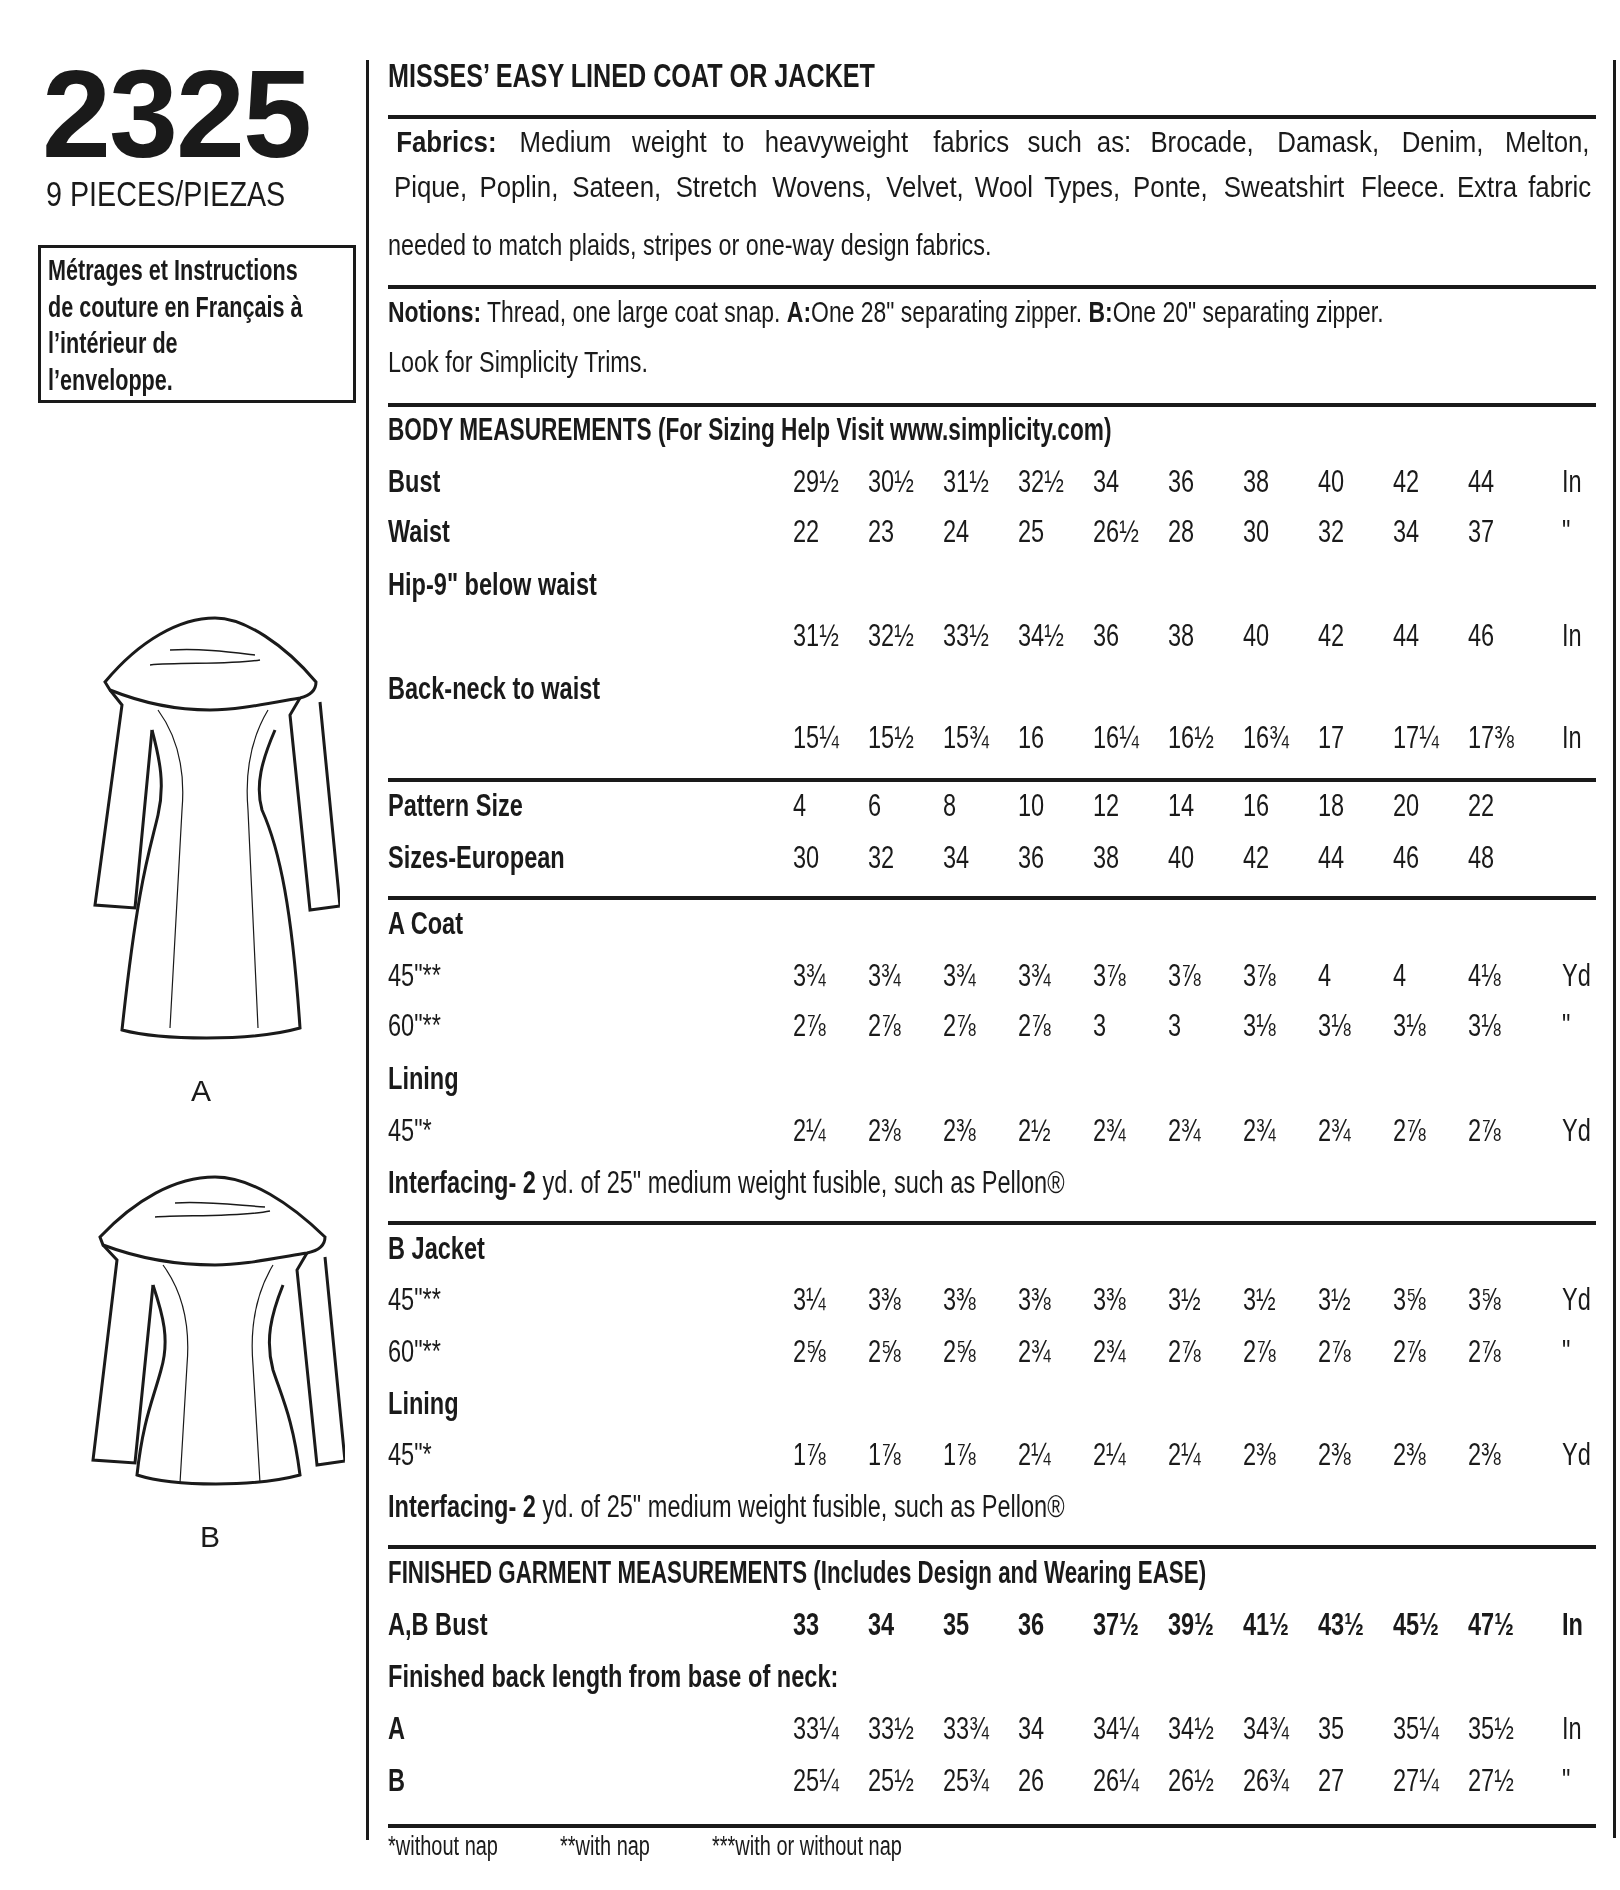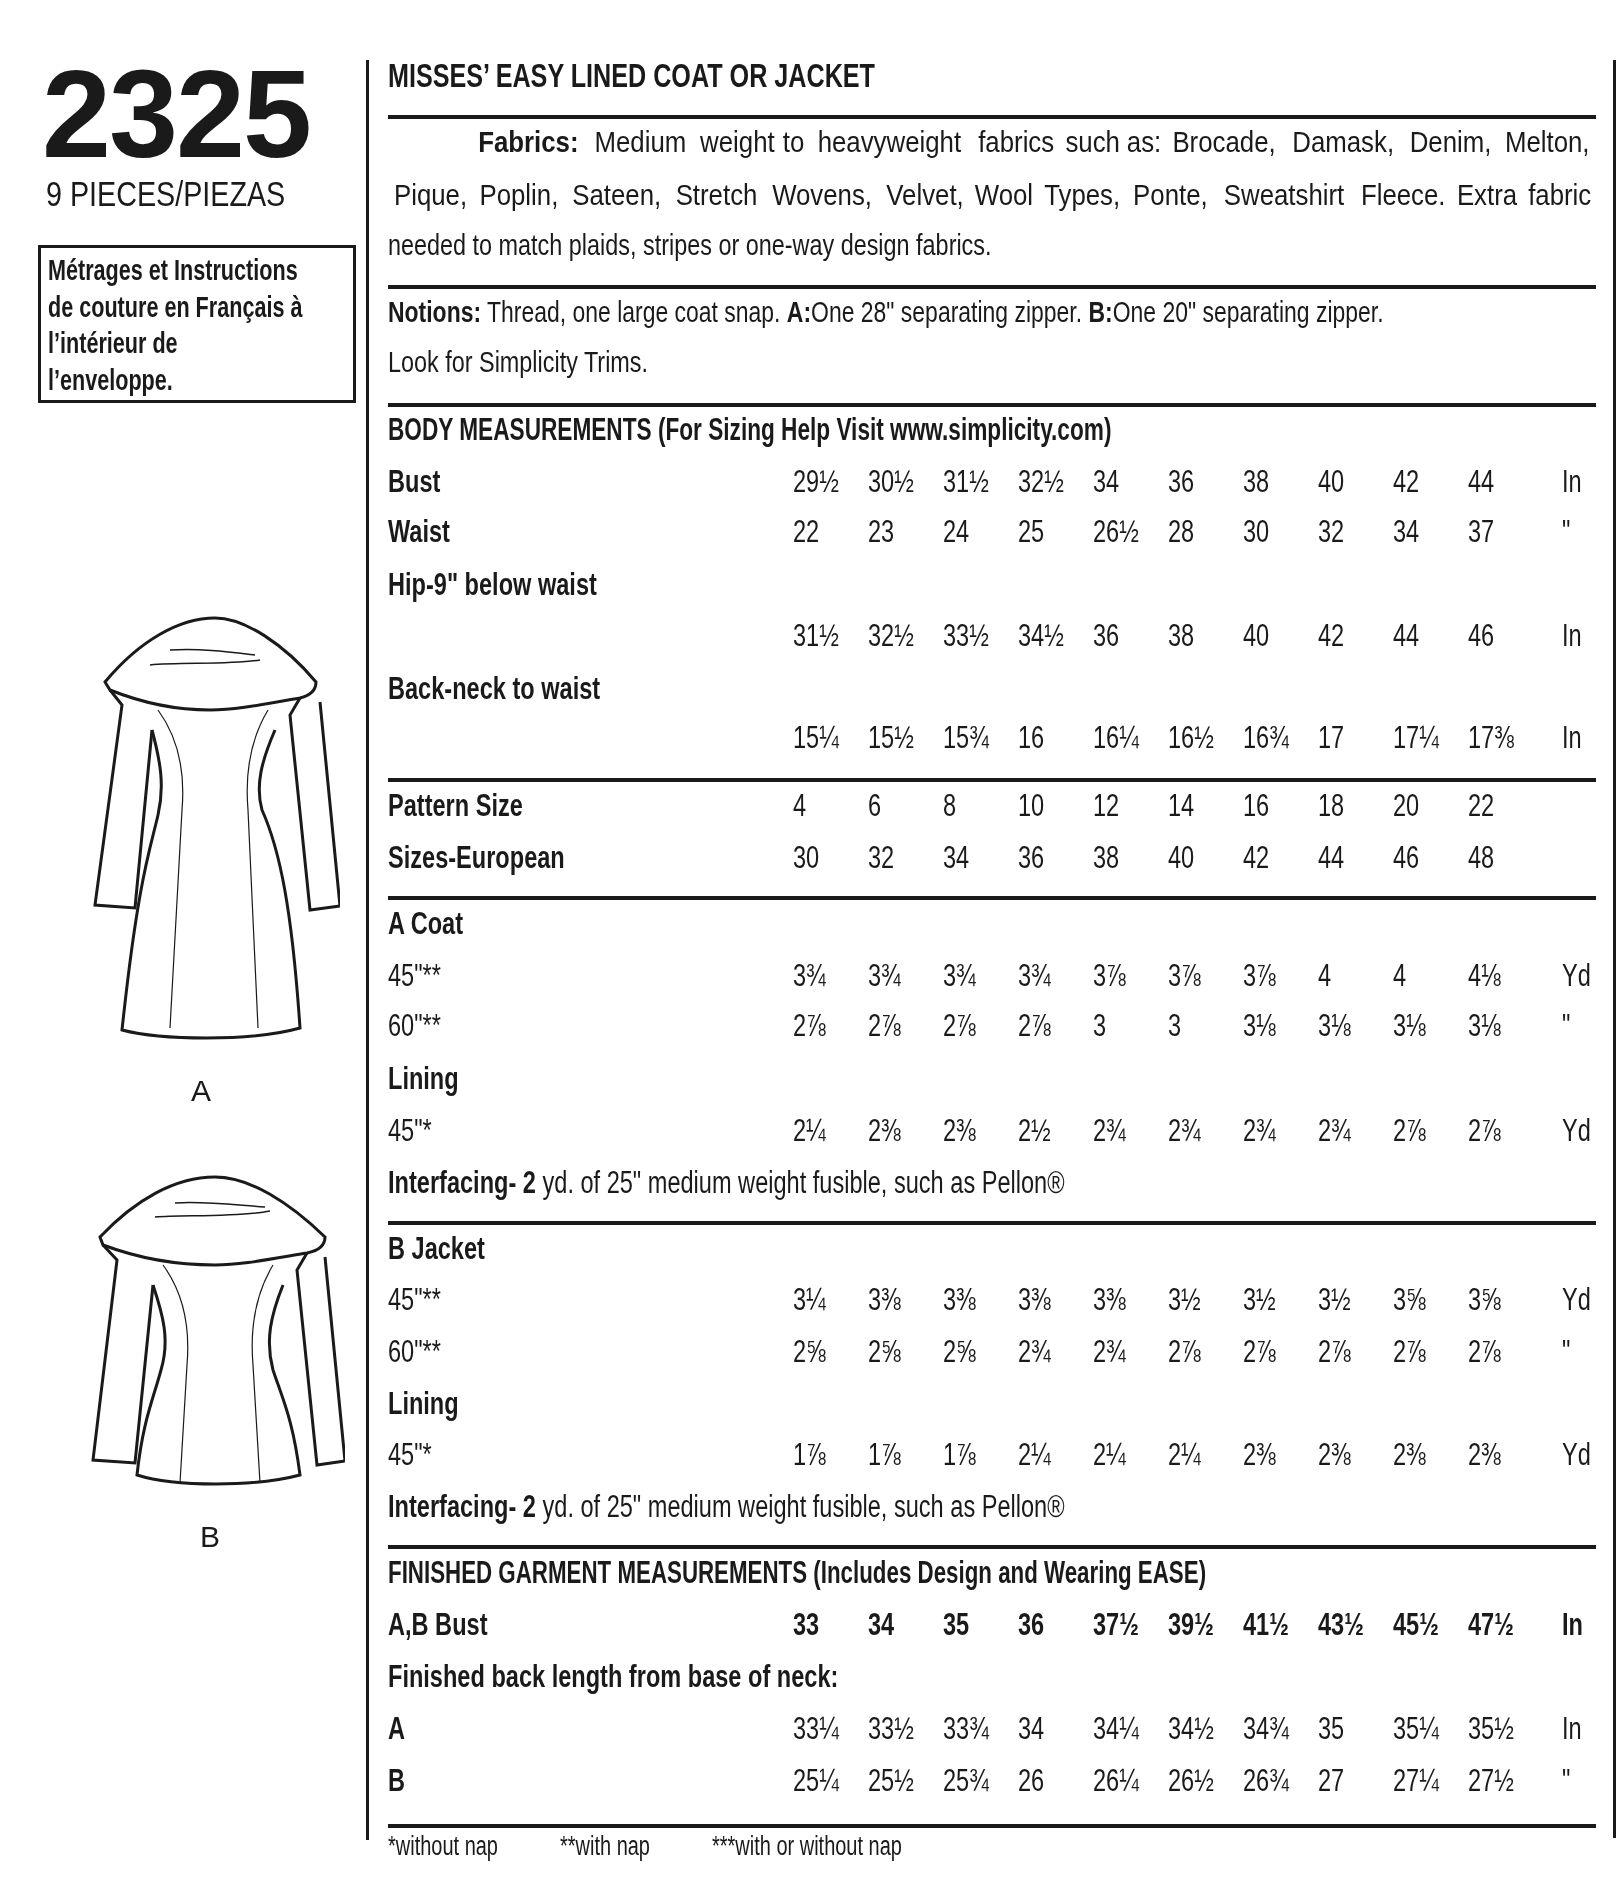--- a/index.html
+++ b/index.html
@@ -63,35 +63,35 @@
   <path d="M198 100 C 180 130, 175 165, 178 200 L 185 318" stroke-width="1.2"></path>
 </svg>
 <div class="abs view-label" style="left:200px;top:1522px;">B</div>
 
 <div class="abs vline-left"></div>
 <div class="abs vline-right"></div>
 
 <div class="abs hdr" style="left:388px;top:58px;font-size:34px;">MISSES’ EASY LINED COAT OR JACKET</div>
 <div class="abs rule" style="top:115px;"></div>
 
-<div class="abs just" style="top:127px;justify-content:flex-end;">
+<div class="abs just" style="top:127px;">
   <span class="bold">Fabrics:</span>
   <span>Medium</span>
   <span>weight</span>
   <span>to</span>
   <span>heavyweight</span>
   <span>fabrics</span>
   <span>such</span>
   <span>as:</span>
   <span>Brocade,</span>
   <span>Damask,</span>
   <span>Denim,</span>
   <span>Melton,</span>
 </div>
-<div class="abs just" style="top:180px;align-items:center;">
+<div class="abs just" style="top:172px;align-items:center;">
   <span>Pique,</span>
   <span>Poplin,</span>
   <span>Sateen,</span>
   <span>Stretch</span>
   <span>Wovens,</span>
   <span>Velvet,</span>
   <span>Wool</span>
   <span>Types,</span>
   <span>Ponte,</span>
   <span>Sweatshirt</span>

